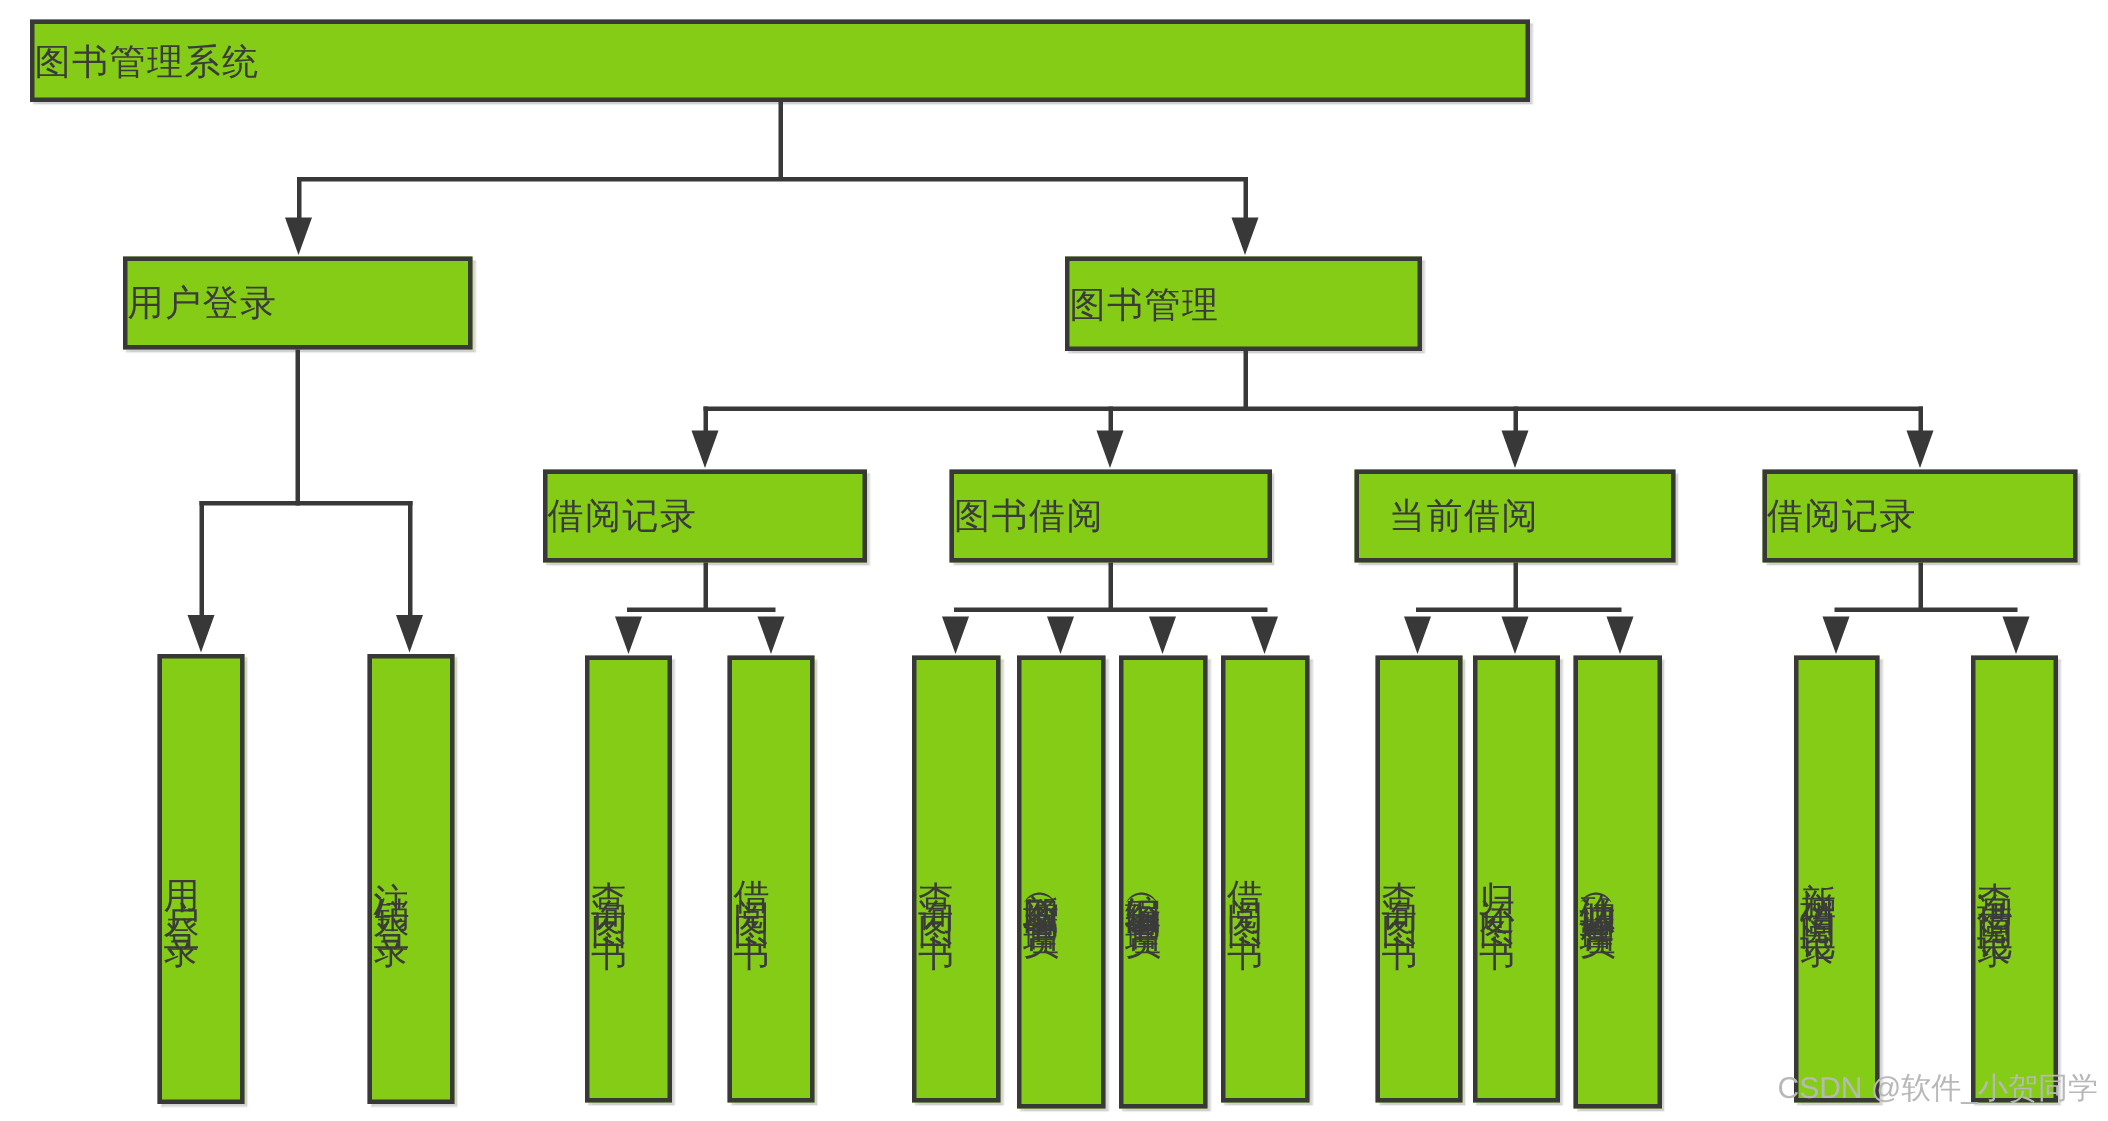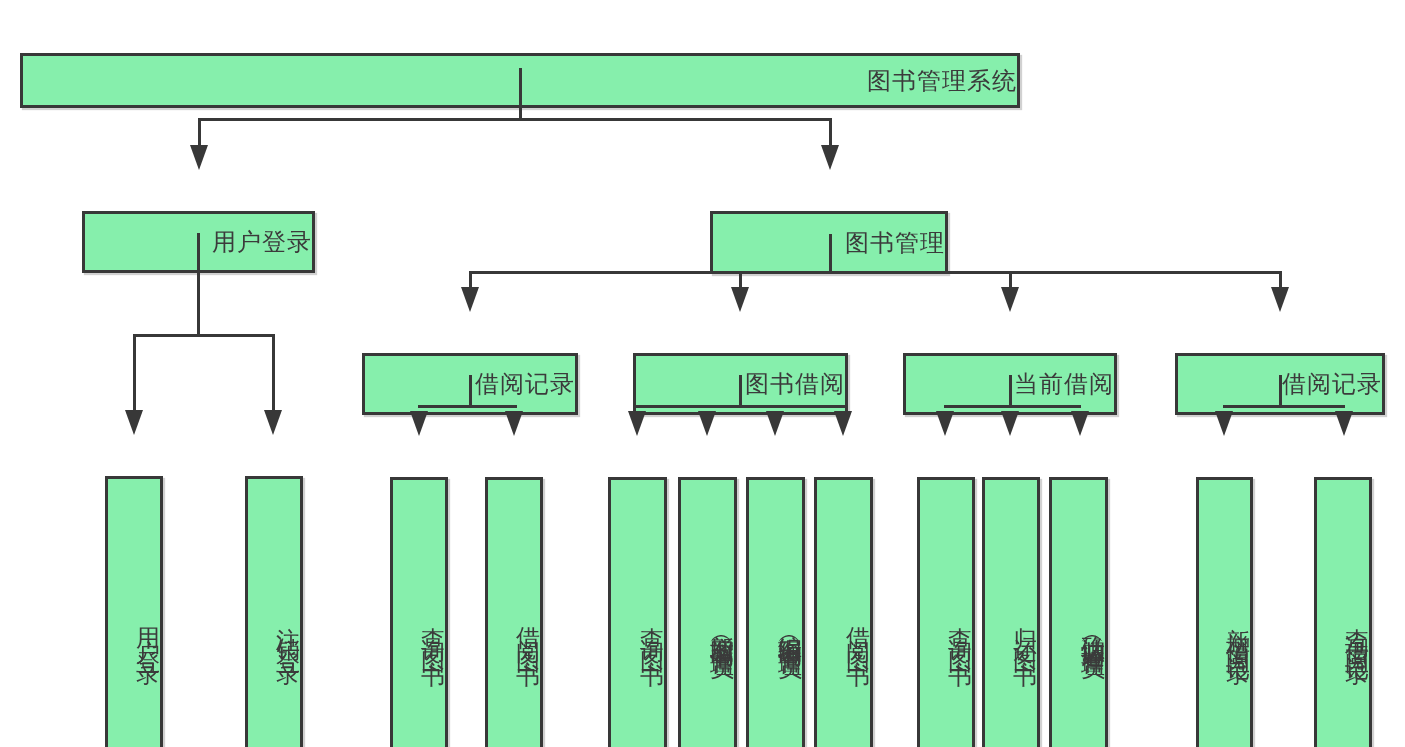--- a/index.html
+++ b/index.html
@@ -10,26 +10,25 @@
     background: #ffffff;
     font-family: "Liberation Sans", sans-serif;
     color: #3b3b3b;
     overflow: hidden;
   }
   
   .hbox, .vbox {
     position: absolute;
     box-sizing: border-box;
     border: 3px solid #383838;
-    background: #86efac;
+    background: #84cc16;
     box-shadow: 2px 2px 1px rgba(0,0,0,0.18);
     display: flex;
     align-items: center;
-    justify-content: flex-end;
-    margin-top: 40px;
+    justify-content: flex-start;
   }
   .hbox span {
     font-size: 24px;
     letter-spacing: 1px;
     white-space: nowrap;
   }
   .vbox span {
     writing-mode: vertical-rl;
     text-orientation: mixed;
     font-size: 24px;
@@ -186,14 +185,15 @@
     <span>确认归还（管理员）</span>
   </div>
 
   <div class="vbox vt6" style="left:1196px;top:437px;width:57px;height:298px;">
     <span>新增借阅记录</span>
   </div>
   <div class="vbox vt6" style="left:1314px;top:437px;width:58px;height:298px;">
     <span>查询借阅记录</span>
   </div>
 
+  <div id="watermark">CSDN @软件_小贺同学</div>
 
 </div>
 
 </body></html>

